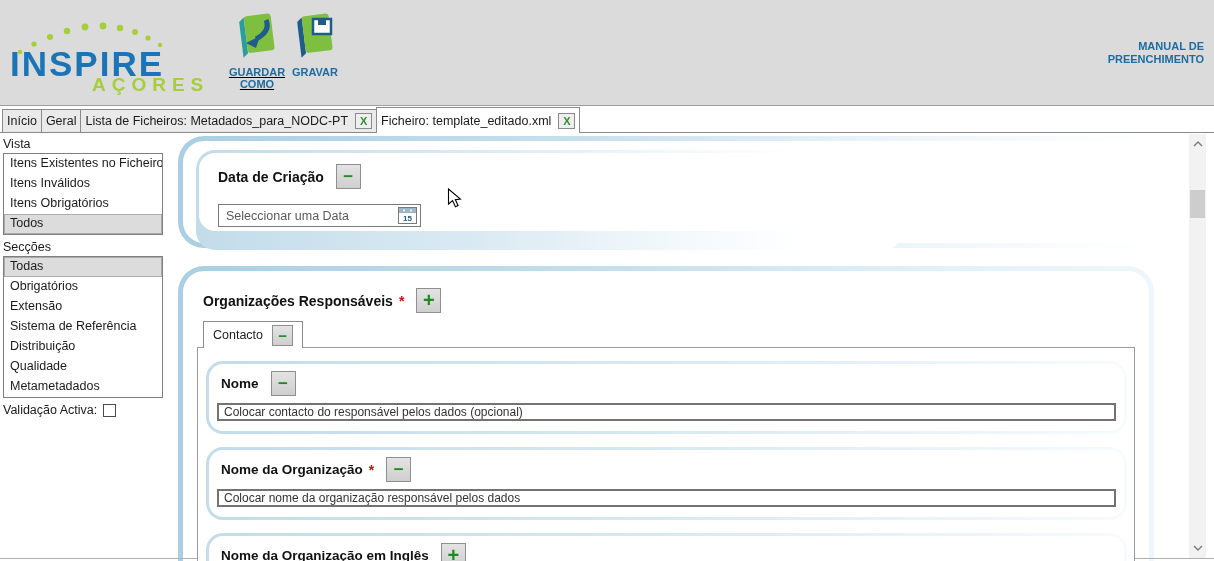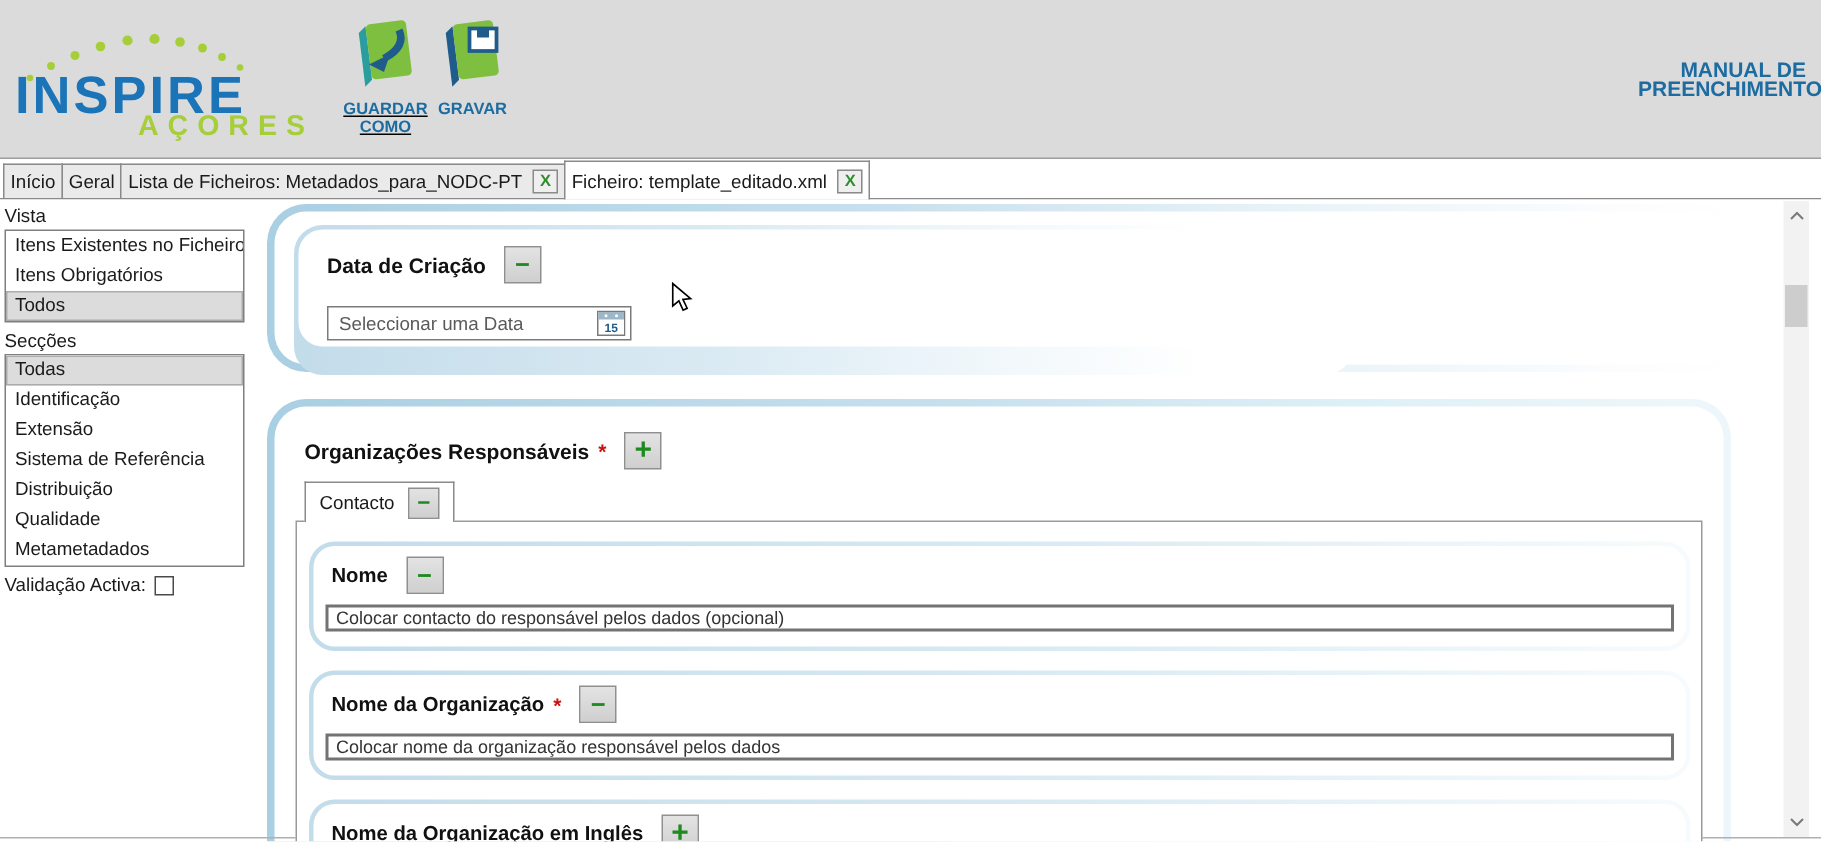--- a/index.html
+++ b/index.html
@@ -9,21 +9,21 @@
   
   .header { position:absolute; left:0; top:0; width:100%; height:106px; background:#dbdbdb; border-bottom:1px solid #9e9e9e; }
   .logo { position:absolute; left:10px; top:8px; width:215px; height:92px; }
   .logo-dots { position:absolute; left:0; top:6px; }
   .logo-name { position:absolute; left:0; top:36px; font-size:35px; font-weight:bold; color:#1b74b8; letter-spacing:2px; }
   .logo-region { position:absolute; left:82px; top:66px; font-size:19px; font-weight:bold; color:#a6ce39; letter-spacing:6px; }
   .tool-btn { position:absolute; top:12px; width:74px; text-align:center; cursor:pointer; }
   .tool-btn .ic { display:inline-block; }
   .tool-btn .lbl { margin-top:2px; font-size:11px; font-weight:bold; color:#1d6ca1; line-height:12px; }
   .tb1 { left:220px;text-decoration:underline; } .tb2 { left:278px; }
-  .manual { position:absolute; right:10px; top:40px; width:112px; text-align:right; font-size:14px; font-weight:bold; color:#1d6ca1; line-height:13px; cursor:pointer; }
+  .manual { position:absolute; right:10px; top:40px; width:112px; text-align:right; font-size:11px; font-weight:bold; color:#1d6ca1; line-height:13px; cursor:pointer; }
 
   
   .tabbar { position:absolute; left:0; top:107px; width:100%; height:26px; background:#fff; border-bottom:1px solid #8a8a8a; display:flex; align-items:flex-end; padding-left:2px; }
   .tab { display:flex; align-items:center; gap:7px; background:#eaeaea; border:1px solid #8a8a8a; border-bottom:none; height:23px; padding:0 4px; font-size:12.5px; color:#1a1a1a; margin-right:-1px; cursor:pointer; }
   .tab.active { background:#fff; height:26px; margin-bottom:-1px; z-index:3; position:relative; }
   .closeb { width:17px; height:16px; background:#efefef; border:1px solid #8a8a8a; color:#2f8f2f; font-size:11px; font-weight:bold; display:flex; align-items:center; justify-content:center; cursor:pointer; }
 
   
   .content { position:absolute; left:0; top:133px; right:0; bottom:0; }
   .bottom-edge { position:absolute; left:0; bottom:2px; height:1px; width:100%; background:#b0b0b0; }
@@ -160,28 +160,29 @@
       <span class="closeb">X</span>
     </div>
   </div>
 
   <div class="content">
 
     <div class="sidebar">
       <div class="side-label">Vista</div>
       <div class="listbox">
         <div class="li">Itens Existentes no Ficheiro</div>
+        <div class="li">Itens Inválidos</div>
         <div class="li">Itens Obrigatórios</div>
         <div class="li sel">Todos</div>
       </div>
 
       <div class="side-label">Secções</div>
       <div class="listbox">
         <div class="li sel">Todas</div>
-        <div class="li">Identificação</div>
+        <div class="li">Obrigatórios</div>
         <div class="li">Extensão</div>
         <div class="li">Sistema de Referência</div>
         <div class="li">Distribuição</div>
         <div class="li">Qualidade</div>
         <div class="li">Metametadados</div>
       </div>
 
       <div class="valid-row">
         <span>Validação Activa:</span>
         <span class="checkbox"></span>

